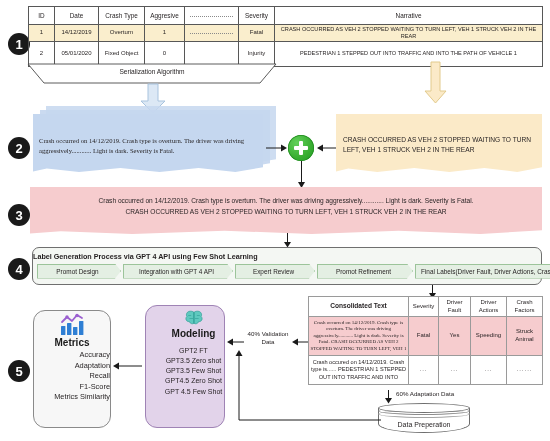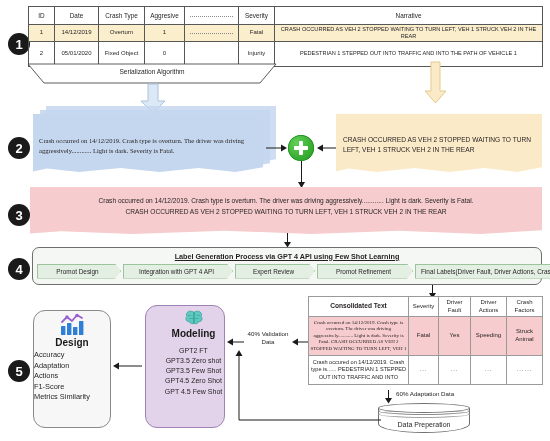--- a/index.html
+++ b/index.html
@@ -53,35 +53,35 @@
     display:flex;align-items:center;justify-content:center;
     box-shadow:0 0 0 0.7px #1f8a1e inset;
   }
   .plus-circle::before{content:"";position:absolute;width:14px;height:3.2px;background:#fff;border-radius:1px;}
   .plus-circle::after{content:"";position:absolute;width:3.2px;height:14px;background:#fff;border-radius:1px;}
 
   
   .s4-outer{
     border:1.1px solid #6f6f6f;border-radius:7px;background:#f4f7f3;
   }
-  .s4-title{font-size:7.2px;font-weight:bold;text-align:center;color:#231f20;text-decoration:underline;}
+  .s4-title{font-size:7.2px;font-weight:bold;text-align:left;color:#231f20;}
   .chev{
     position:relative;background:#e4efe3;border:0.8px solid #9cc49a;
     height:15px;display:flex;align-items:center;justify-content:center;
     font-size:6.4px;color:#231f20;box-sizing:border-box;white-space:nowrap;
     clip-path:polygon(0% 0%, calc(100% - 6px) 0%, 100% 50%, calc(100% - 6px) 100%, 0% 100%);
     padding:0 8px 0 5px;
   }
 
   
   .card{border-radius:12px;border:1.1px solid #8a8a8a;box-sizing:border-box;}
   .card-metrics{background:#f7f7f7;}
   .card-model{background:#e2d3ea;border-color:#9f83b5;padding-left:17px;}
   .card-title{font-size:10px;font-weight:bold;text-align:center;color:#1a1a1a;}
-  .card-list{font-size:7.4px;text-align:left;line-height:1.42;color:#231f20;}
+  .card-list{font-size:7.4px;text-align:right;line-height:1.42;color:#231f20;}
   .model-list{font-size:7px;text-align:center;line-height:1.45;color:#231f20;}
 
   
   .ctbl{border-collapse:collapse;table-layout:fixed;font-size:6px;}
   .ctbl td{border:0.8px solid #9a9a9a;vertical-align:middle;text-align:center;color:#231f20;
       padding:1px;line-height:1.3;}
   .ctbl .hd{font-weight:bold;font-size:6.6px;background:#fff;height:17px;}
   .ctbl .hd.sm{font-weight:normal;font-size:6px;}
   .ctbl .pinkrow td{background:#f6ccce;}
   .ct-serif{font-family:"Liberation Serif", serif;font-size:5px;line-height:1.28;}
@@ -249,25 +249,25 @@
       <svg width="26" height="22" viewBox="0 0 26 22">
         <polyline points="3,8 8,3 13,7 18,1 23,4" fill="none" stroke="#9b5fd0" stroke-width="1.8" stroke-linecap="round" stroke-linejoin="round"></polyline>
         <circle cx="8" cy="3" r="1.7" fill="#9b5fd0"></circle>
         <circle cx="18" cy="1.5" r="1.7" fill="#9b5fd0"></circle>
         <rect x="2" y="12" width="4.4" height="9" fill="#2f7fd4" rx="0.6"></rect>
         <rect x="8" y="9" width="4.4" height="12" fill="#2f7fd4" rx="0.6"></rect>
         <rect x="14" y="13" width="4.4" height="8" fill="#2f7fd4" rx="0.6"></rect>
         <rect x="20" y="7" width="4.4" height="14" fill="#2f7fd4" rx="0.6"></rect>
       </svg>
     </div>
-    <div class="card-title" style="margin-top:1px;">Design</div>
+    <div class="card-title" style="margin-top:1px;">Metrics</div>
     <div class="card-list" style="margin-top:2px;">
       <div>Accuracy</div>
       <div>Adaptation</div>
-      <div>Actions</div>
+      <div>Recall</div>
       <div>F1-Score</div>
       <div>Metrics Similarity</div>
     </div>
   </div>
 
   <div class="abs" style="left:112px;top:362px;">
     <svg width="30" height="8" viewBox="0 0 30 8">
       <line x1="30" y1="4" x2="7" y2="4" stroke="#1a1a1a" stroke-width="1"></line>
       <polygon points="7,0.5 1,4 7,7.5" fill="#1a1a1a"></polygon>
     </svg>

